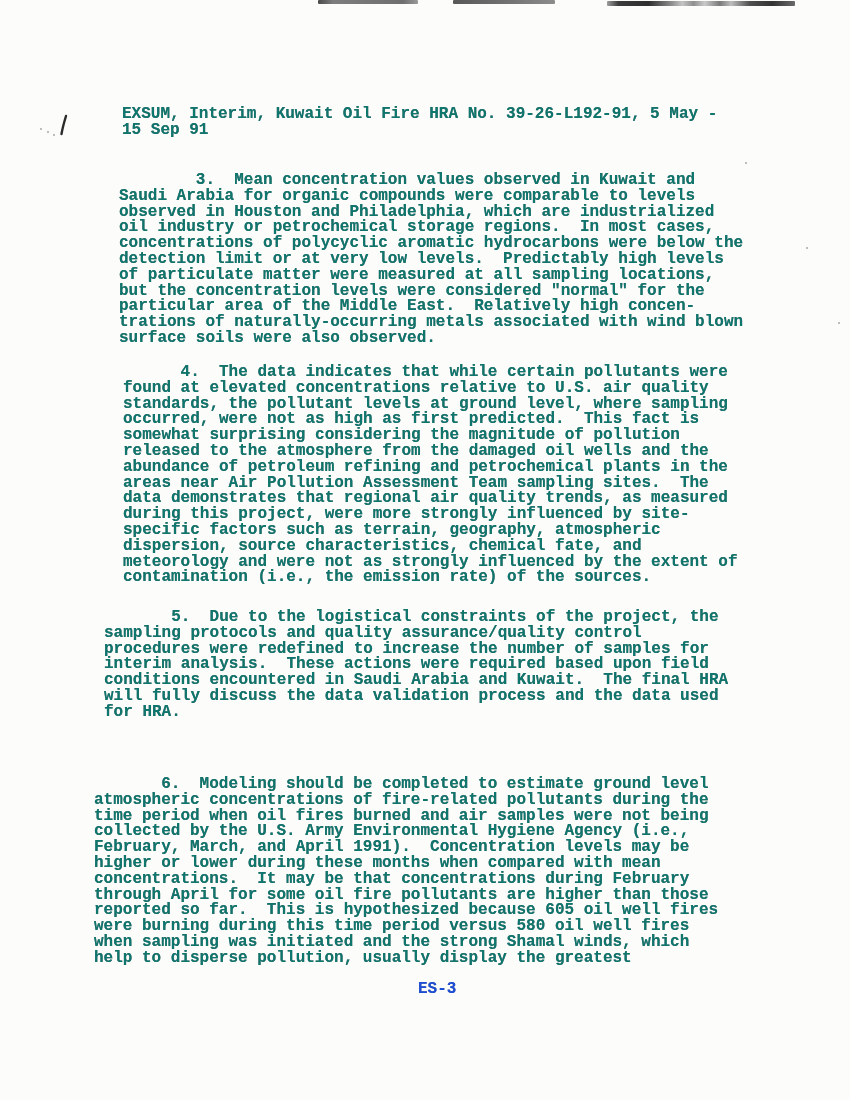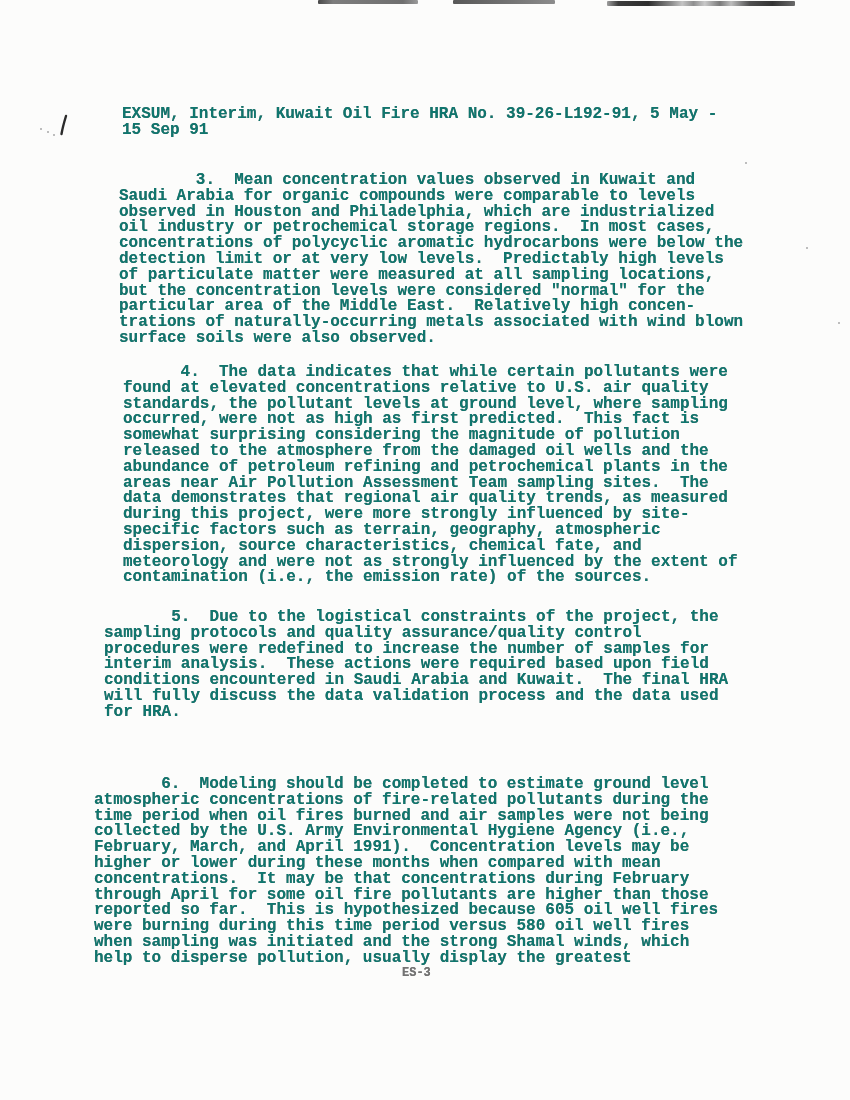--- a/index.html
+++ b/index.html
@@ -43,26 +43,26 @@
   }
   .tick-mark { position: absolute; left: 56px; top: 113px; }
   .speck {
     position: absolute;
     width: 2px; height: 2px;
     background: #a8a8a8;
     border-radius: 50%;
   }
   .footer-text {
     position: absolute;
-    margin: 0;
+    margin: 16px;
     font-family: "Liberation Mono", "DejaVu Sans Mono", monospace;
-    font-size: 12px;
+    font-size: 16px;
     line-height: 16px;
     font-weight: bold;
-    color: #737373;
+    color: #1d4ed8;
     white-space: pre;
     text-shadow: 0 0 0.5px rgba(20,20,20,0.55);
   }
 </style>
 </head>
 <body>
 
 <div class="page">
 
   <div class="artifact-bar bar-1"></div>

